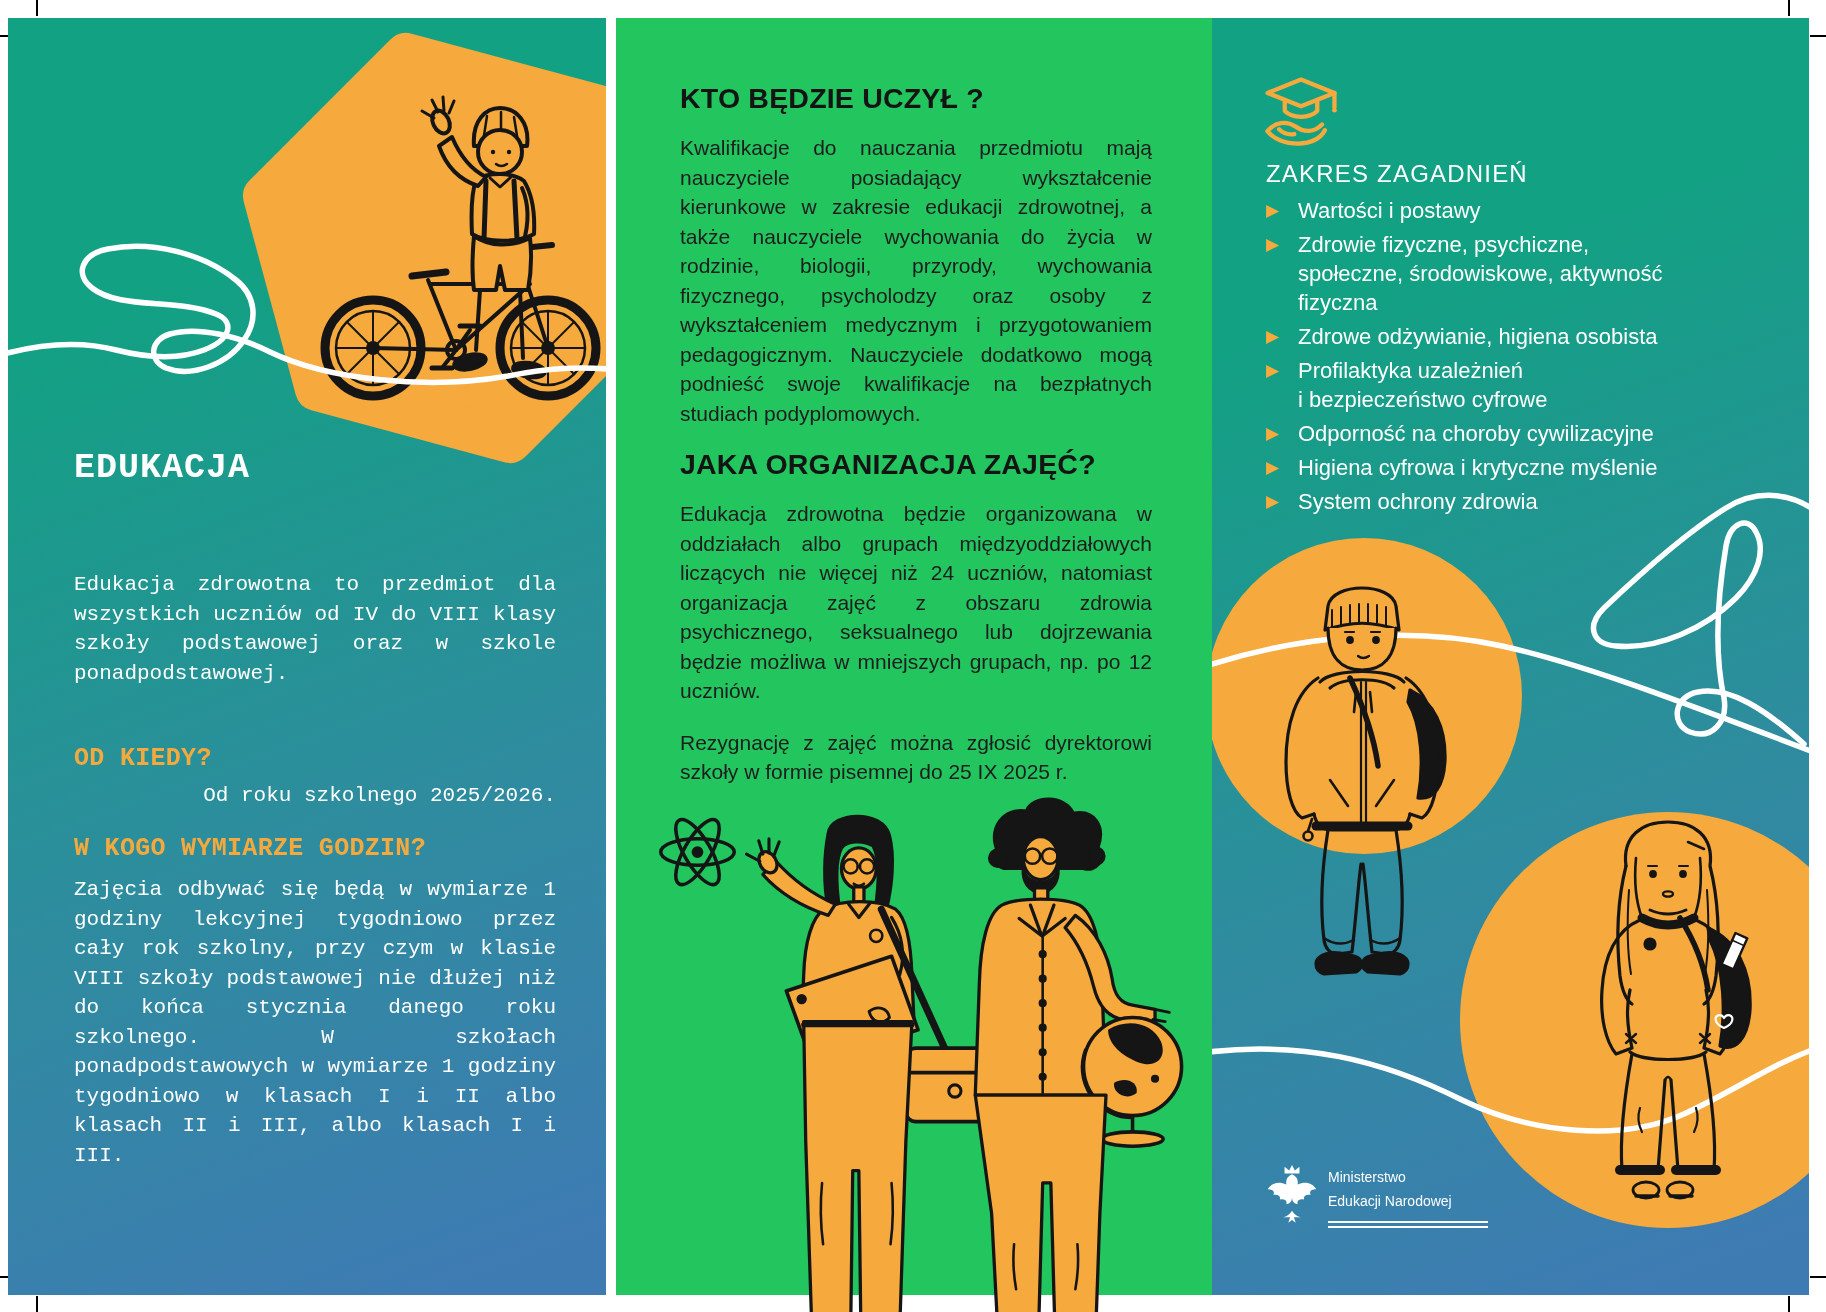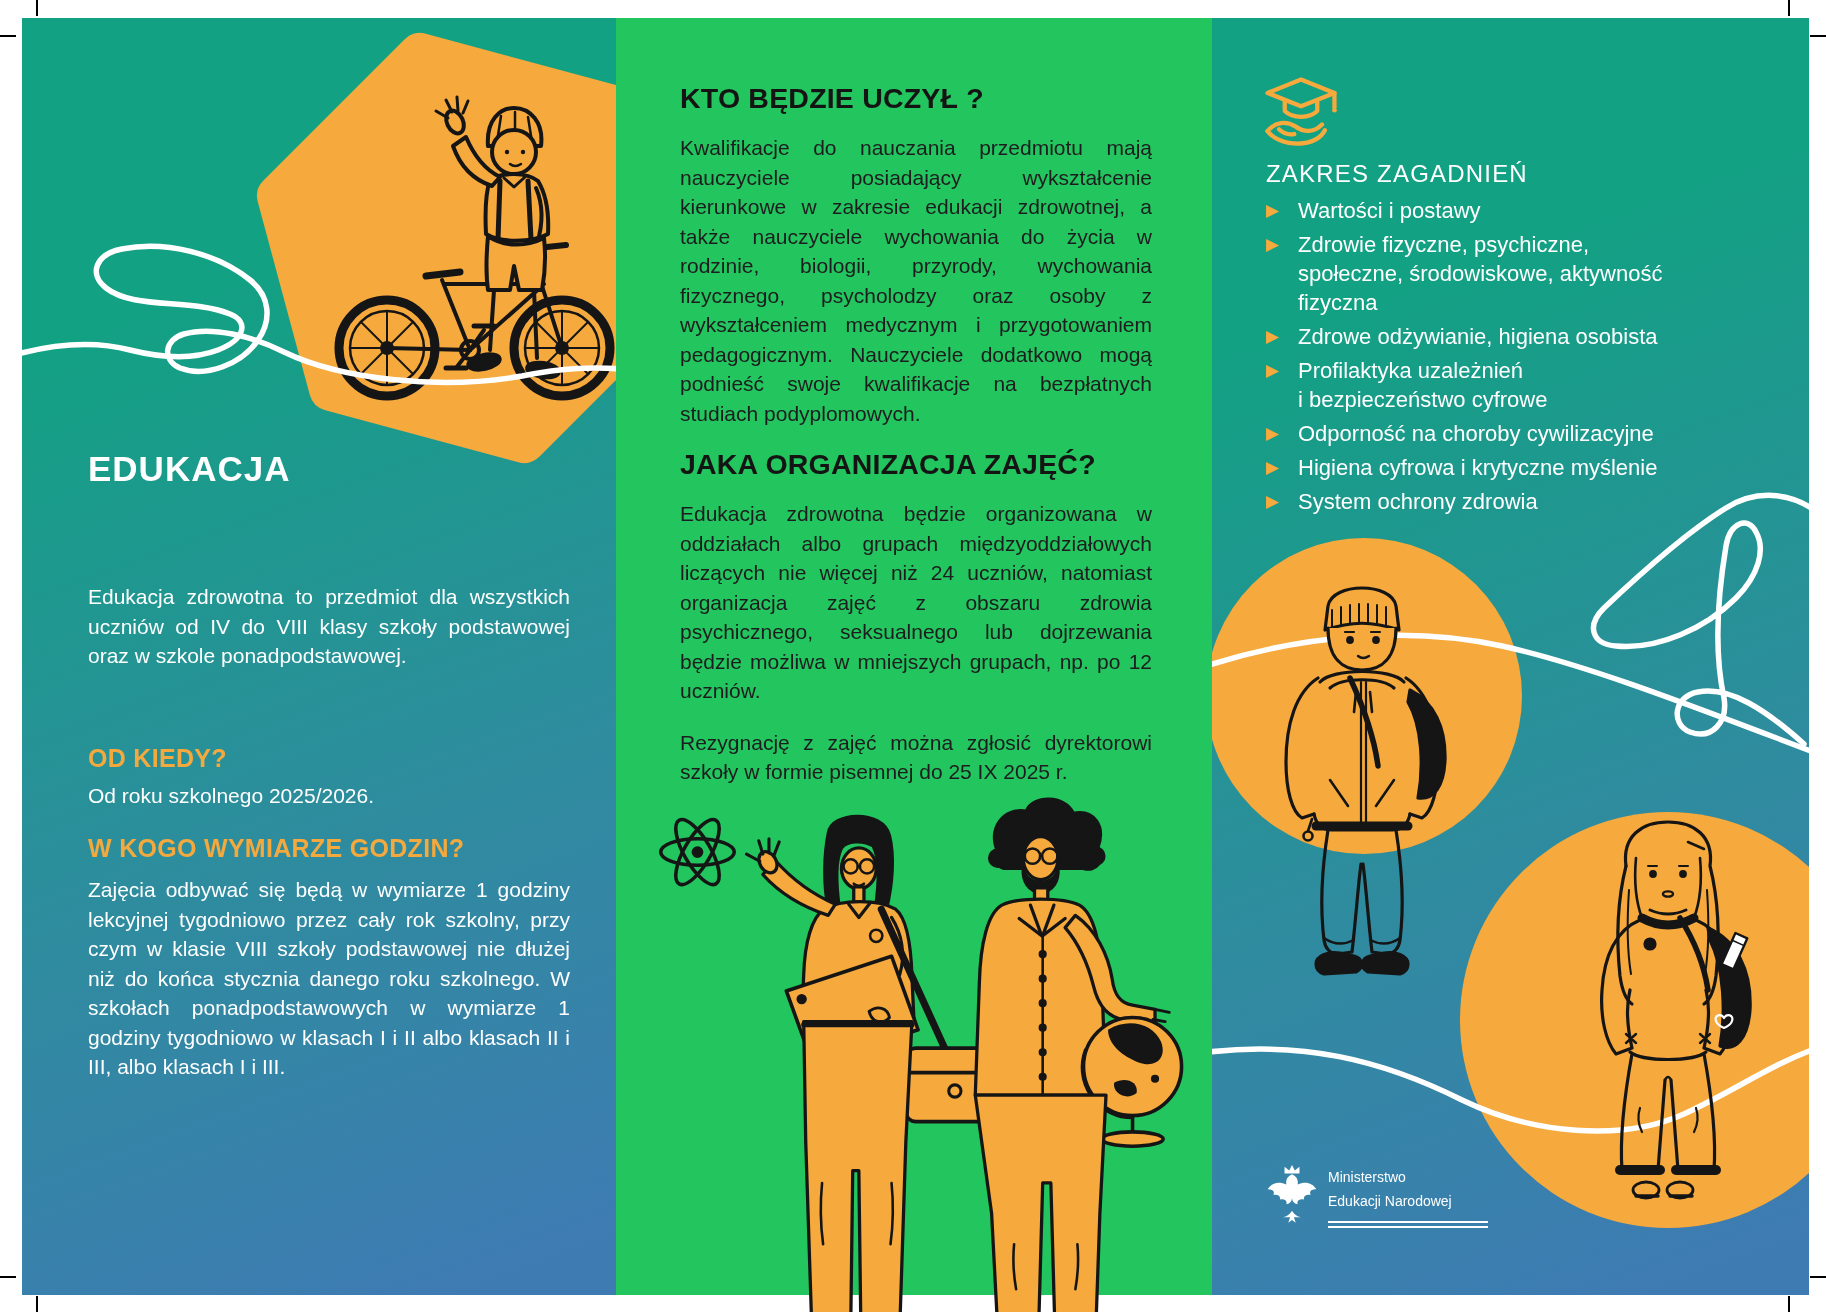--- a/index.html
+++ b/index.html
@@ -1,28 +1,28 @@
 <!DOCTYPE html>
 <html><head>
 <meta charset="utf-8">
 <style>
   html,body{margin:0;padding:0;background:#e8e8e8;}
   .page{position:relative;width:1826px;height:1312px;background:#ffffff;overflow:hidden;
         font-family:"Liberation Sans",sans-serif;}
   .panel{position:absolute;top:18px;height:1277px;}
   .panel.teal{background:linear-gradient(160deg,#12A183 22%,#2E8C9E 62%,#3E7BB3 96%);overflow:hidden;}
-  .left-panel{left:22px;width:598px;}
+  .left-panel{left:8px;width:598px;font-family:Liberation Mono, monospace;}
   .mid-panel{left:616px;width:596px;background:#22c55e;}
   .right-panel{left:1212px;width:597px;}
   .bg-art{position:absolute;left:0;top:0;width:100%;height:100%;}
   .abs{position:absolute;}
   
   .brochure-title{color:#ffffff;font-weight:bold;font-size:35px;line-height:49px;letter-spacing:1px;}
   .sec-h{color:#F3A93D;font-weight:bold;font-size:25px;letter-spacing:0.3px;}
-  .sec-p{color:#ffffff;font-size:21px;line-height:29.5px;}
+  .sec-p{color:#ffffff;font-size:21px;line-height:29.5px;text-align:right;}
   .p-just{text-align:justify;text-align-last:left;}
   
   .mid-h{color:#141414;font-weight:bold;font-size:28.5px;letter-spacing:0.2px;margin:0 0 18px 0;}
   .mid-p{color:#1d1d1f;font-size:21px;line-height:29.5px;margin:0 0 22px 0;}
   
   .rp-head{color:#ffffff;font-weight:bold;font-size:27px;line-height:39px;letter-spacing:0.8px;}
   .rp-sub{color:#ffffff;font-size:24px;letter-spacing:1.2px;font-weight:400;}
   .topics{list-style:none;margin:0;padding:0;width:452px;}
   .topics li{display:flex;align-items:flex-start;margin-bottom:5px;}
   .bullet{color:#F6A93C;font-size:17px;line-height:29px;width:32px;flex:0 0 32px;}
@@ -111,21 +111,21 @@
       </g>
 
       <path d="M-12,338 C30,326 70,322 108,332 C140,340 170,342 196,332 C222,322 228,304 208,296 C168,280 112,292 84,270 C66,256 74,236 100,231 C144,222 196,236 228,262 C248,278 250,302 236,322 C220,346 184,360 158,350 C140,342 142,322 162,316 C190,308 230,318 262,334 C320,362 420,372 500,358 C540,350 570,348 612,352" fill="none" stroke="#ffffff" stroke-width="5.5" stroke-linecap="round"></path>
     </svg>
 
     <div class="abs brochure-title" style="left:66px;top:426px;">
       <div>EDUKACJA</div>
     </div>
 
     <div class="abs" style="left:66px;top:552px;width:482px;">
-      <div class="sec-p p-just" style="margin-top:12px;">Edukacja zdrowotna to przedmiot dla wszystkich uczniów od IV do VIII klasy szkoły podstawowej oraz w szkole ponadpodstawowej.</div>
+      <div class="sec-p p-just" style="margin-top:0;">Edukacja zdrowotna to przedmiot dla wszystkich uczniów od IV do VIII klasy szkoły podstawowej oraz w szkole ponadpodstawowej.</div>
     </div>
 
     <div class="abs" style="left:66px;top:726px;width:482px;">
       <div class="sec-h">OD KIEDY?</div>
       <div class="sec-p" style="margin-top:8px;">Od roku szkolnego 2025/2026.</div>
     </div>
 
     <div class="abs" style="left:66px;top:816px;width:482px;">
       <div class="sec-h">W KOGO WYMIARZE GODZIN?</div>
       <div class="sec-p p-just" style="margin-top:12px;">Zajęcia odbywać się będą w wymiarze 1 godziny lekcyjnej tygodniowo przez cały rok szkolny, przy czym w klasie VIII szkoły podstawowej nie dłużej niż do końca stycznia danego roku szkolnego. W szkołach ponadpodstawowych w wymiarze 1 godziny tygodniowo w klasach I i II albo klasach II i III, albo klasach I i III.</div>

